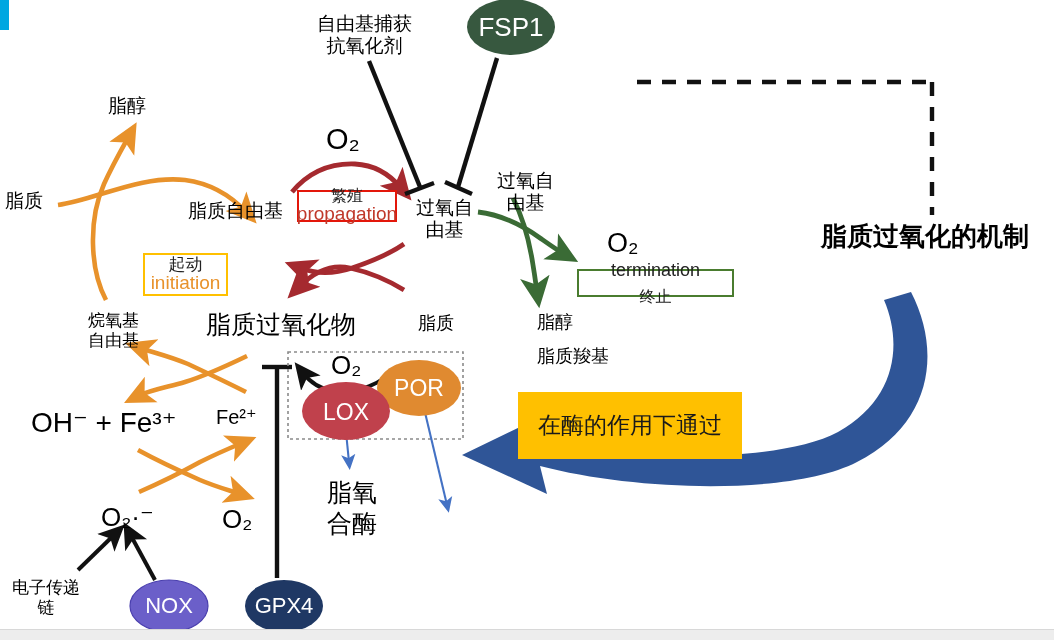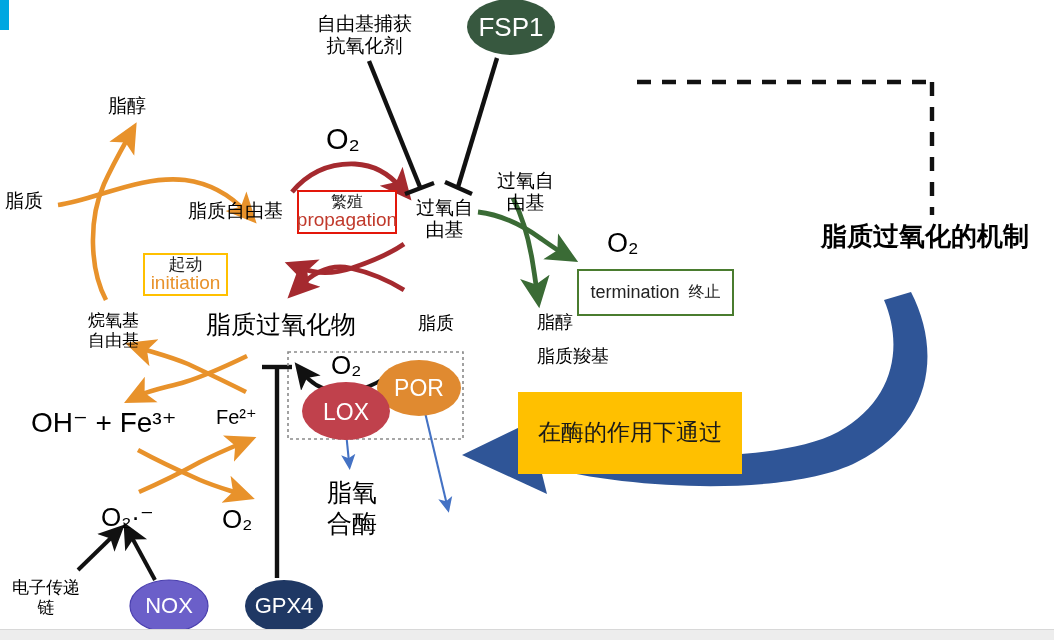--- a/index.html
+++ b/index.html
@@ -175,31 +175,31 @@
 
   <div class="lbl cn" style="left:327px;top:477px;font-size:25px;text-align:right;line-height:1.25;">脂氧
 合酶</div>
 
 
   <div class="boxlbl" style="left:143px;top:253px;width:85px;height:43px;border:2.4px solid #FFC000;background:#fff;">
     <span class="cn" style="font-size:17px;color:#222;">起动</span>
     <span style="font-size:19px;color:#E8922B;">initiation</span>
   </div>
 
-  <div class="boxlbl" style="left:297px;top:190px;width:100px;height:44px;border:2.6px solid #E3170A;background:#fff;">
+  <div class="boxlbl" style="left:297px;top:190px;width:100px;height:32px;border:2.6px solid #E3170A;background:#fff;">
     <span class="cn" style="font-size:16px;color:#222;">繁殖</span>
     <span style="font-size:19px;color:#C0392B;">propagation</span>
   </div>
 
-  <div class="boxlbl" style="left:577px;top:269px;width:157px;height:47px;border:2.2px solid #4A7C2F;background:#fff;flex-direction:row;gap:9px;">
+  <div class="boxlbl" style="left:577px;top:269px;width:157px;height:28px;border:2.2px solid #4A7C2F;background:#fff;flex-direction:column;gap:9px;">
     <span style="font-size:18px;color:#222;">termination</span>
     <span class="cn" style="font-size:16px;color:#222;">终止</span>
   </div>
 
   <div class="lbl cn" style="left:821px;top:221px;font-size:26px;font-weight:bold;color:#000;">脂质过氧化的机制</div>
 
-  <div style="position:absolute;left:518px;top:392px;width:224px;height:82px;background:#FFC000;
+  <div style="position:absolute;left:518px;top:392px;width:224px;height:67px;background:#FFC000;
               display:flex;flex-direction:row;align-items:center;justify-content:center;line-height:1.12;">
     <span class="cn" style="font-size:23px;color:#1a1a1a;">在酶的作用下通过</span>
   </div>
 
   <div class="bottom-bar"></div>
 </div>
 
 </body></html>

